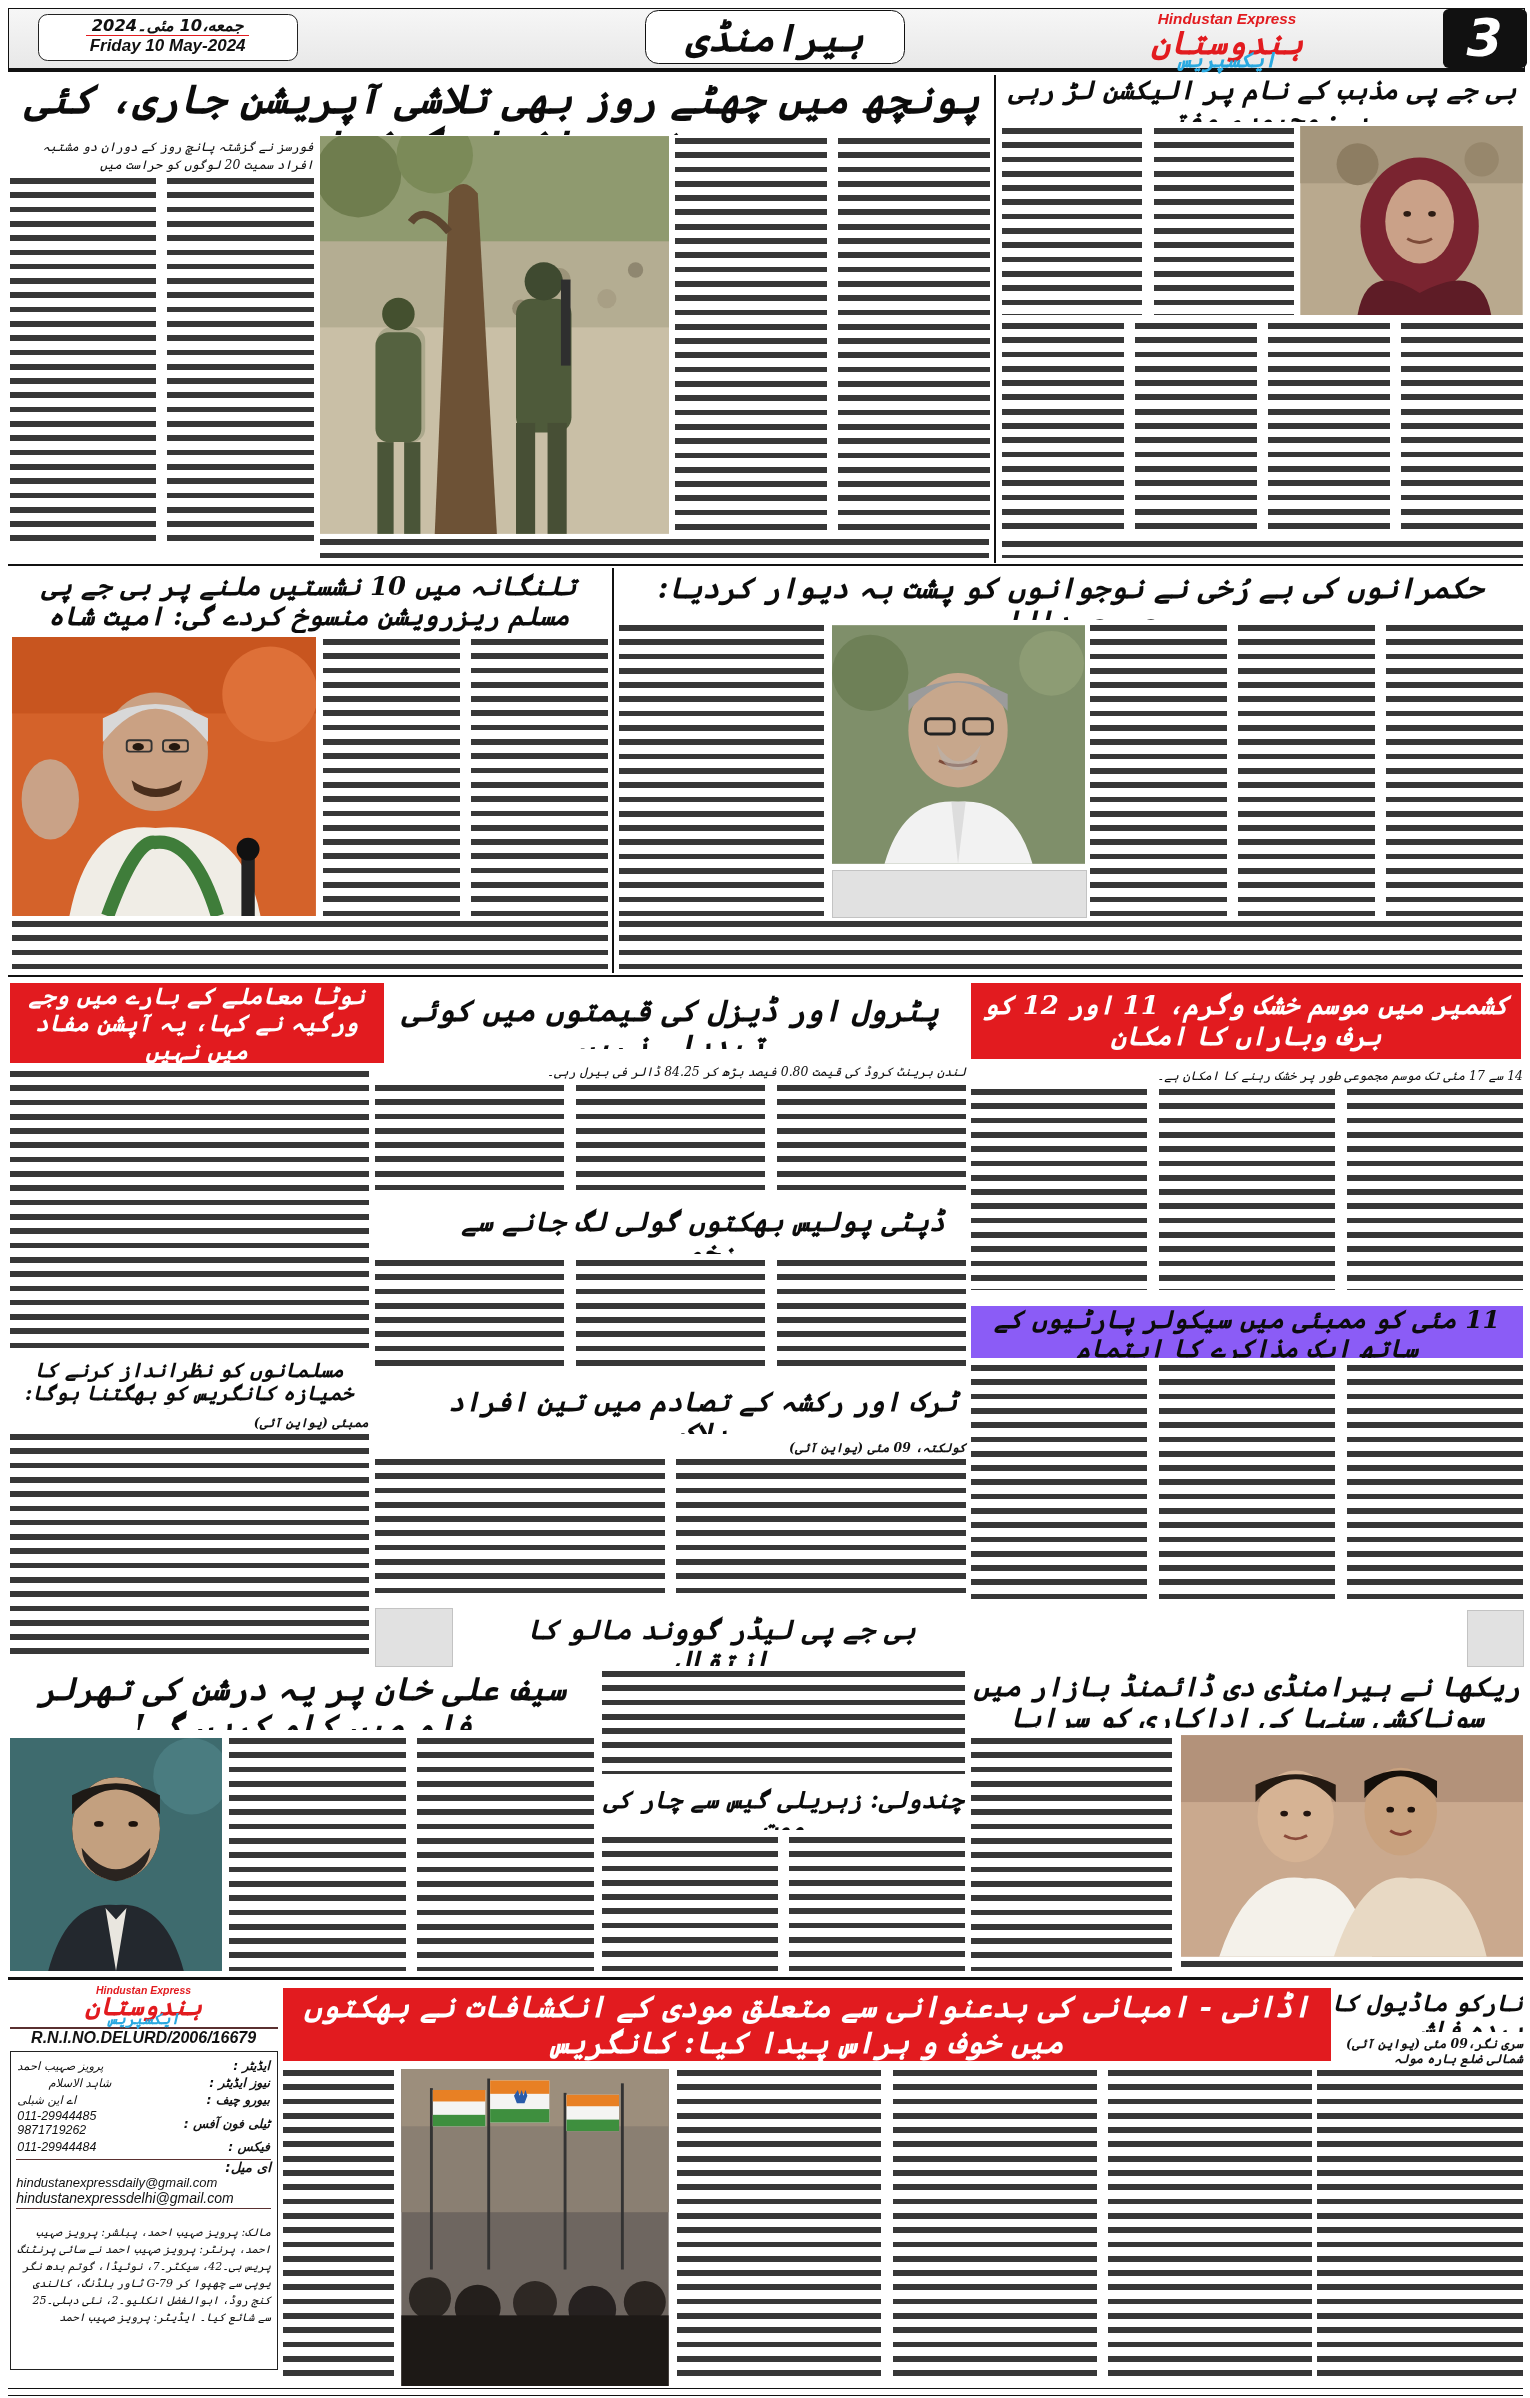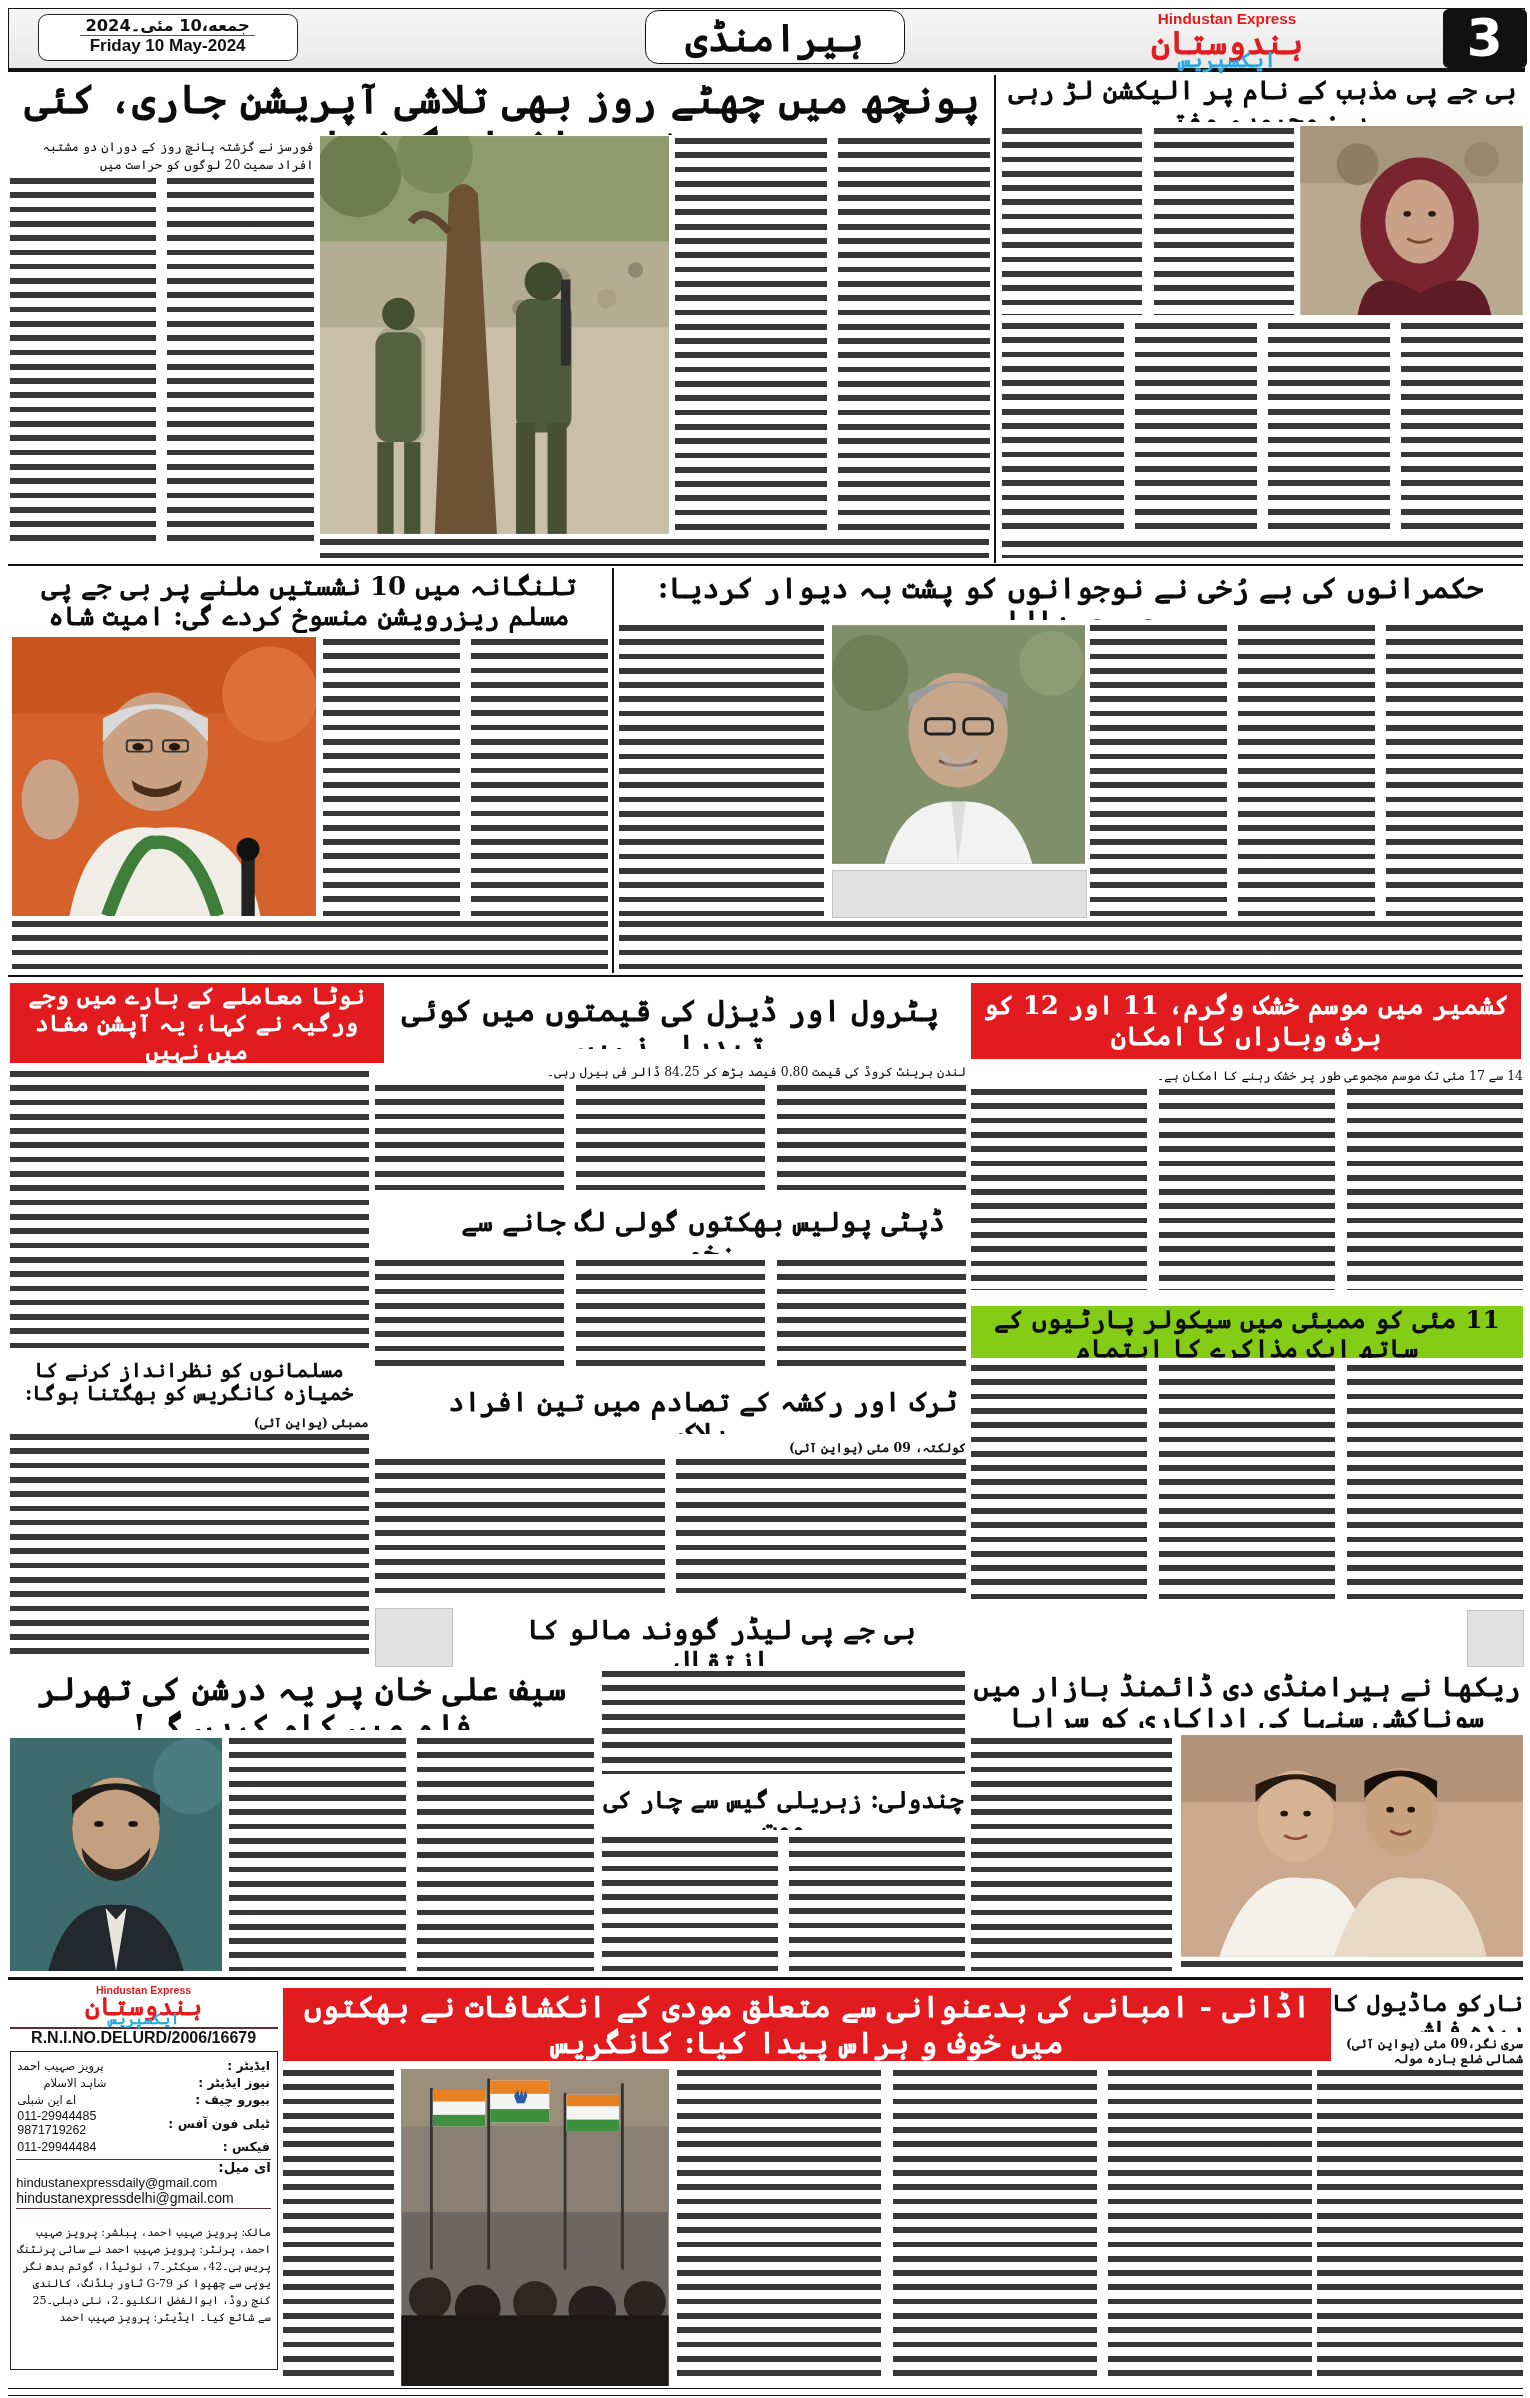--- a/index.html
+++ b/index.html
@@ -1,29 +1,29 @@
 <!DOCTYPE html>
 <html lang="ur"><head>
 <meta charset="utf-8">
 <style>
   html,body{margin:0;padding:0;background:#fff;}
   #page{position:relative;width:1530px;height:2398px;background:#fff;overflow:hidden;
-        font-family:"DejaVu Sans","Liberation Sans",sans-serif;color:#111;}
+        font-family:"DejaVu Sans","Liberation Sans",sans-serif;color:#111;font-style:italic;}
   .abs{position:absolute;}
   .rtl{direction:rtl;unicode-bidi:embed;}
   .hl{direction:rtl;font-weight:bold;color:#0c0c0c;text-align:center;
       font-family:"DejaVu Serif","Liberation Serif",serif;line-height:1.15;overflow:hidden;}
   .sim{background-image:repeating-linear-gradient(to bottom,#1c1c1c 0 5.7px,transparent 5.7px 14.3px);
        opacity:.88;}
   .cols{display:flex;gap:11.5px;}
   .cols>div{flex:1;}
   .redband{background:#e21b1f;color:#fff;display:flex;align-items:center;justify-content:center;
       direction:rtl;font-weight:bold;font-family:"DejaVu Serif","Liberation Serif",serif;
       text-align:center;line-height:1.2;}
-  .grayband{background:#84cc16;}
+  .grayband{background:#8b5cf6;}
   .graybox{background:#dedede;border:1px solid #bbb;}
   .rule-h{background:#111;}
   .rule-v{background:#111;}
   .dateline{direction:rtl;font-size:12.4px;font-weight:bold;margin-bottom:3.8px;
       font-family:"DejaVu Serif","Liberation Serif",serif;}
   .snippet{direction:rtl;font-size:12.4px;line-height:1.45;margin-bottom:3.8px;
       font-family:"DejaVu Serif","Liberation Serif",serif;}
   
   #header{left:7.6px;top:7.6px;width:1515px;height:59px;background:linear-gradient(#f6f6f6,#e8e8e8);
       border:1.9px solid #111;border-bottom:4.8px solid #111;}

